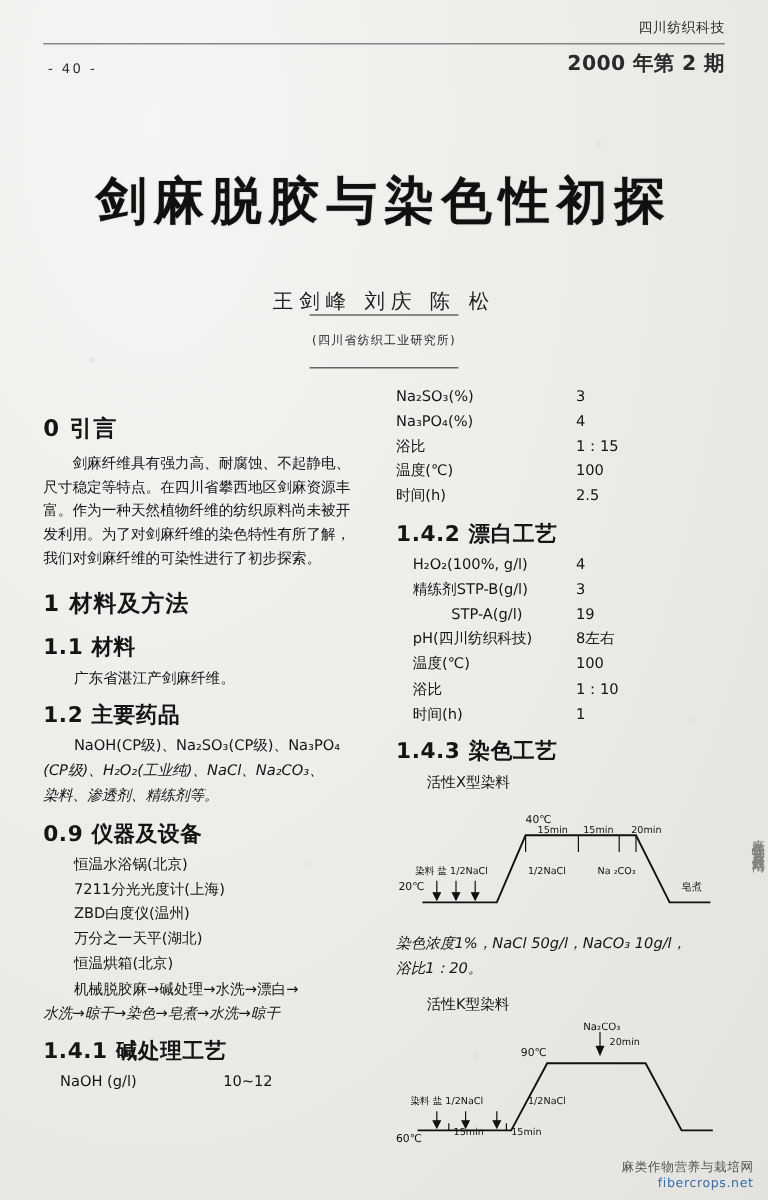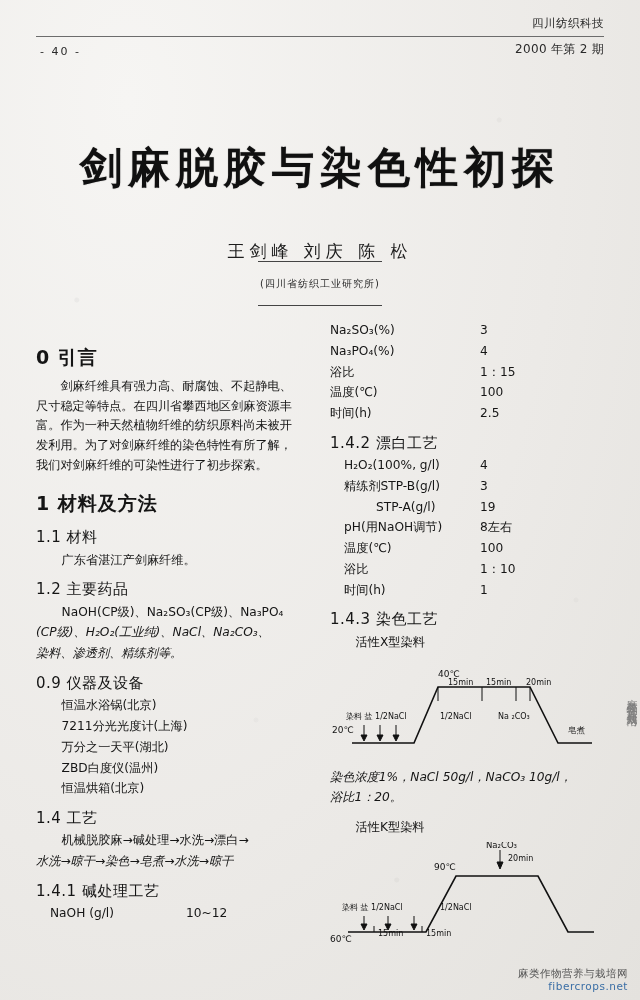--- a/index.html
+++ b/index.html
@@ -29,21 +29,21 @@
   }
   
   .hdr {
     position:absolute; top:16px; left:40px; right:36px;
     display:flex; align-items:flex-end; justify-content:space-between;
     font-size:11px; color:#2a2a2a;
   }
   .hdr-left { letter-spacing:1px; }
   .hdr-right { display:flex; gap:10px; align-items:flex-end;flex-direction:column; }
   .jtitle { font-size:11.5px; letter-spacing:.5px; }
-  .jissue { font-size:12px; letter-spacing:.3px; }
+  .jissue { font-size:17px; letter-spacing:.3px;font-weight:bold; }
   .hdr-rule {
     position:absolute; left:36px; right:36px; top:36px;
     border-bottom:1px solid #6c6c6c;
   }
   
   .title {
     position:absolute; top:140px; left:0; right:0;
     text-align:center;
     font-family:"DejaVu Serif", serif;
     font-weight:bold;
@@ -67,21 +67,21 @@
     font-size:12.2px;
     line-height:1.62;
     color:#151515;
   }
   .colL { left:36px; top:330px; width:262px; }
   .colR { left:330px; top:320px; width:272px; }
   h2.sec {
     font-size:19px; font-weight:bold; margin:12px 0 4px 0; letter-spacing:1px;
   }
   h3.sub {
-    font-size:15px; font-weight:normal; margin:7px 0 1px 0; letter-spacing:.5px;
+    font-size:18px; font-weight:bold; margin:7px 0 1px 0; letter-spacing:.5px;
   }
   p.body { margin:2px 0 2px 0; text-indent:2em; }
   p.ind { margin:1px 0; padding-left:2.1em; }
   p.flat { margin:1px 0;font-style:italic; }
   
   .prow { display:flex; margin:1px 0; }
   .prow .k { width:150px; }
   .prow .v { flex:1; }
   .prow.ind .k { padding-left:14px; width:136px; }
   .prow.ind2 .k { padding-left:46px; width:104px; }
@@ -132,25 +132,24 @@
     <p class="ind">广东省湛江产剑麻纤维。</p>
 
     <h3 class="sub">1.2   主要药品</h3>
     <p class="ind">NaOH(CP级)、Na₂SO₃(CP级)、Na₃PO₄</p>
     <p class="flat">(CP级)、H₂O₂(工业纯)、NaCl、Na₂CO₃、</p>
     <p class="flat">染料、渗透剂、精练剂等。</p>
 
     <h3 class="sub">0.9   仪器及设备</h3>
     <p class="ind">恒温水浴锅(北京)</p>
     <p class="ind">7211分光光度计(上海)</p>
+    <p class="ind">ZBD白度仪(温州)</p>
     <p class="ind">万分之一天平(湖北)</p>
-    <p class="ind">ZBD白度仪(温州)</p>
     <p class="ind">恒温烘箱(北京)</p>
 
-    <h3 class="sub">1.4   工艺</h3>
     <p class="ind">机械脱胶麻→碱处理→水洗→漂白→</p>
     <p class="flat">水洗→晾干→染色→皂煮→水洗→晾干</p>
 
     <h3 class="sub">1.4.1   碱处理工艺</h3>
     <div class="prow ind">
       <div class="k">NaOH (g/l)</div>
       <div class="v">10~12</div>
     </div>
   </div>
 
@@ -183,21 +182,21 @@
     </div>
     <div class="prow ind">
       <div class="k">精练剂STP-B(g/l)</div>
       <div class="v">3</div>
     </div>
     <div class="prow ind2">
       <div class="k">STP-A(g/l)</div>
       <div class="v">19</div>
     </div>
     <div class="prow ind">
-      <div class="k">pH(用NaOH调节)</div>
+      <div class="k">pH(四川纺织科技)</div>
       <div class="v">8左右</div>
     </div>
     <div class="prow ind">
       <div class="k">温度(℃)</div>
       <div class="v">100</div>
     </div>
     <div class="prow ind">
       <div class="k">浴比</div>
       <div class="v">1：10</div>
     </div>

